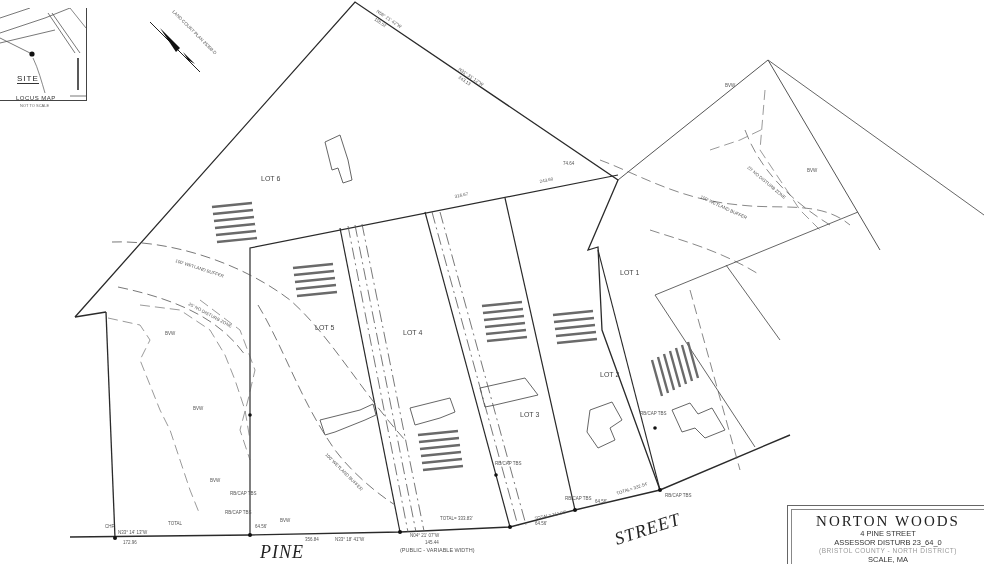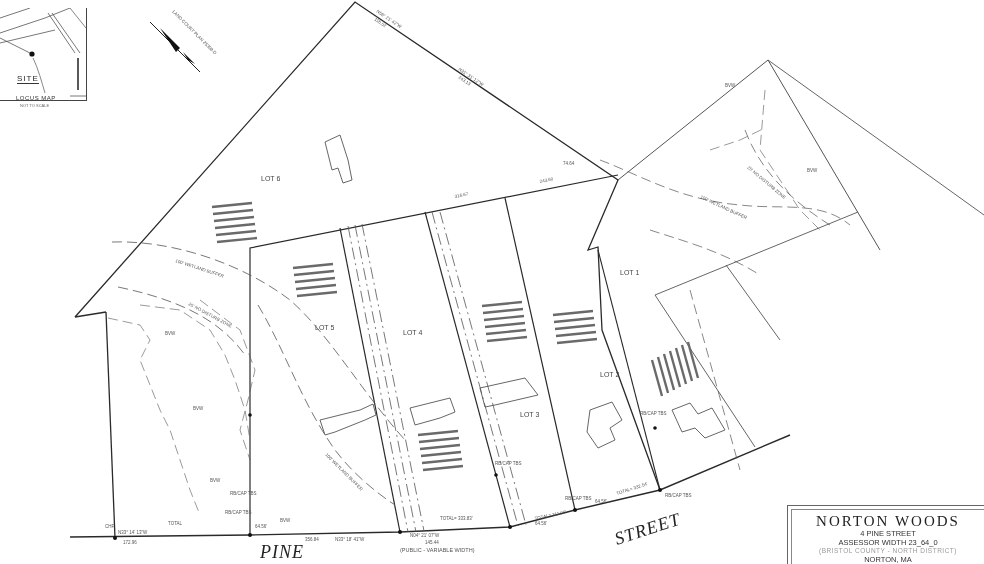--- a/index.html
+++ b/index.html
@@ -225,17 +225,17 @@
   </svg>
   <div class="site-label">SITE</div>
 </div>
 <div class="locus-title">LOCUS MAP</div>
 <div class="locus-sub">NOT TO SCALE</div>
 
 <div class="title-box">
   <div class="tb-inner">
     <div class="tb-title">NORTON WOODS</div>
     <div class="tb-line">4 PINE STREET</div>
-    <div class="tb-line">ASSESSOR WIDTH 23_64_0</div>
+    <div class="tb-line">ASSESSOR DISTURB 23_64_0</div>
     <div class="tb-faint">(BRISTOL COUNTY - NORTH DISTRICT)</div>
-    <div class="tb-line">NORTON, MA</div>
+    <div class="tb-line">SCALE, MA</div>
   </div>
 </div>
 
 </body></html>

